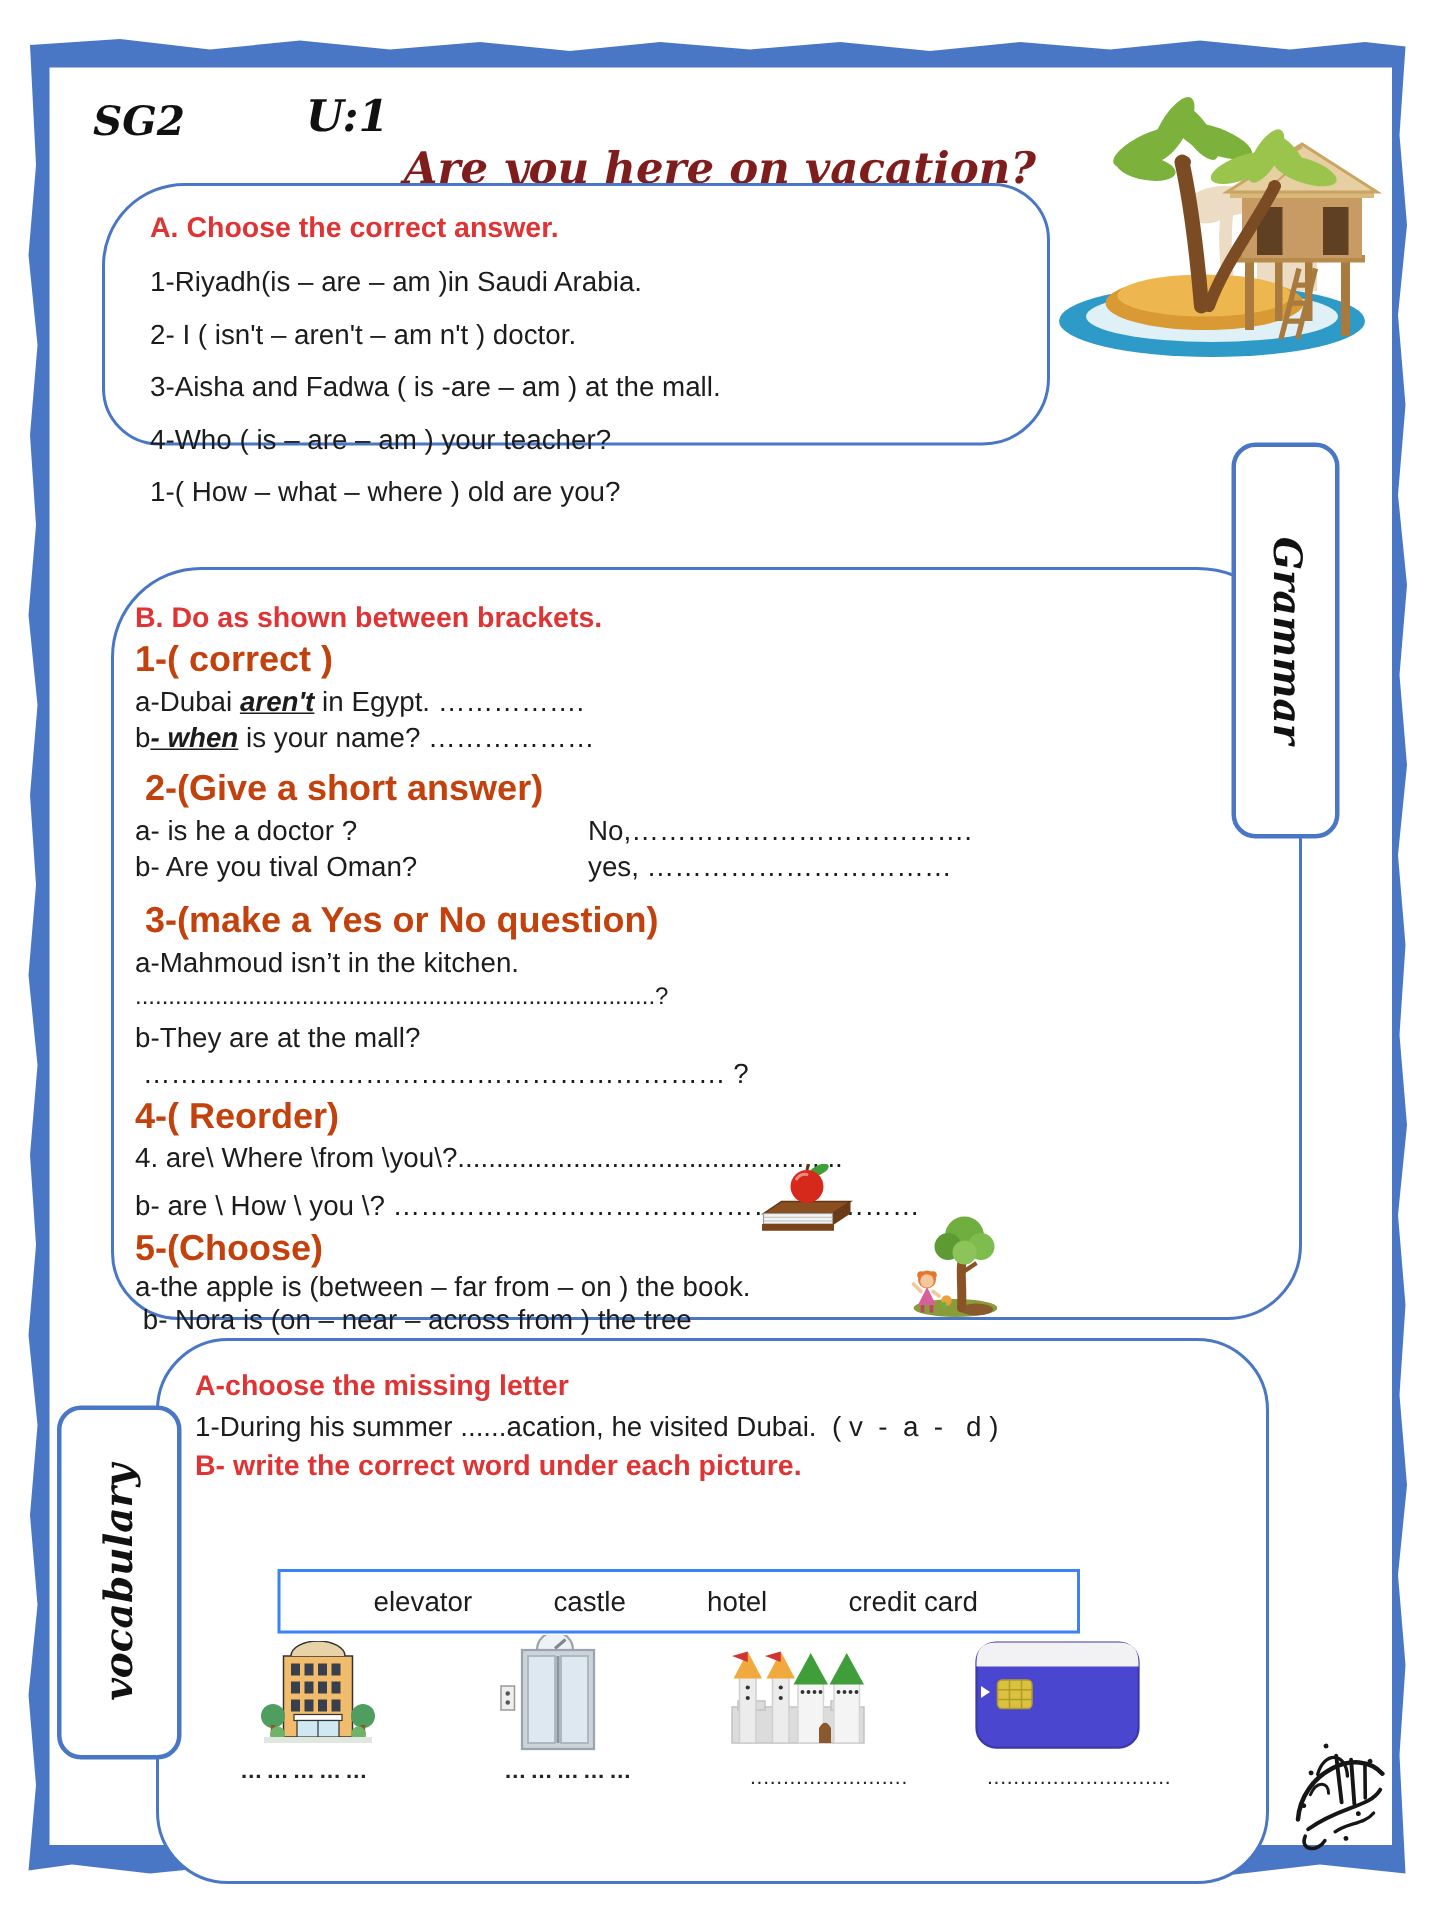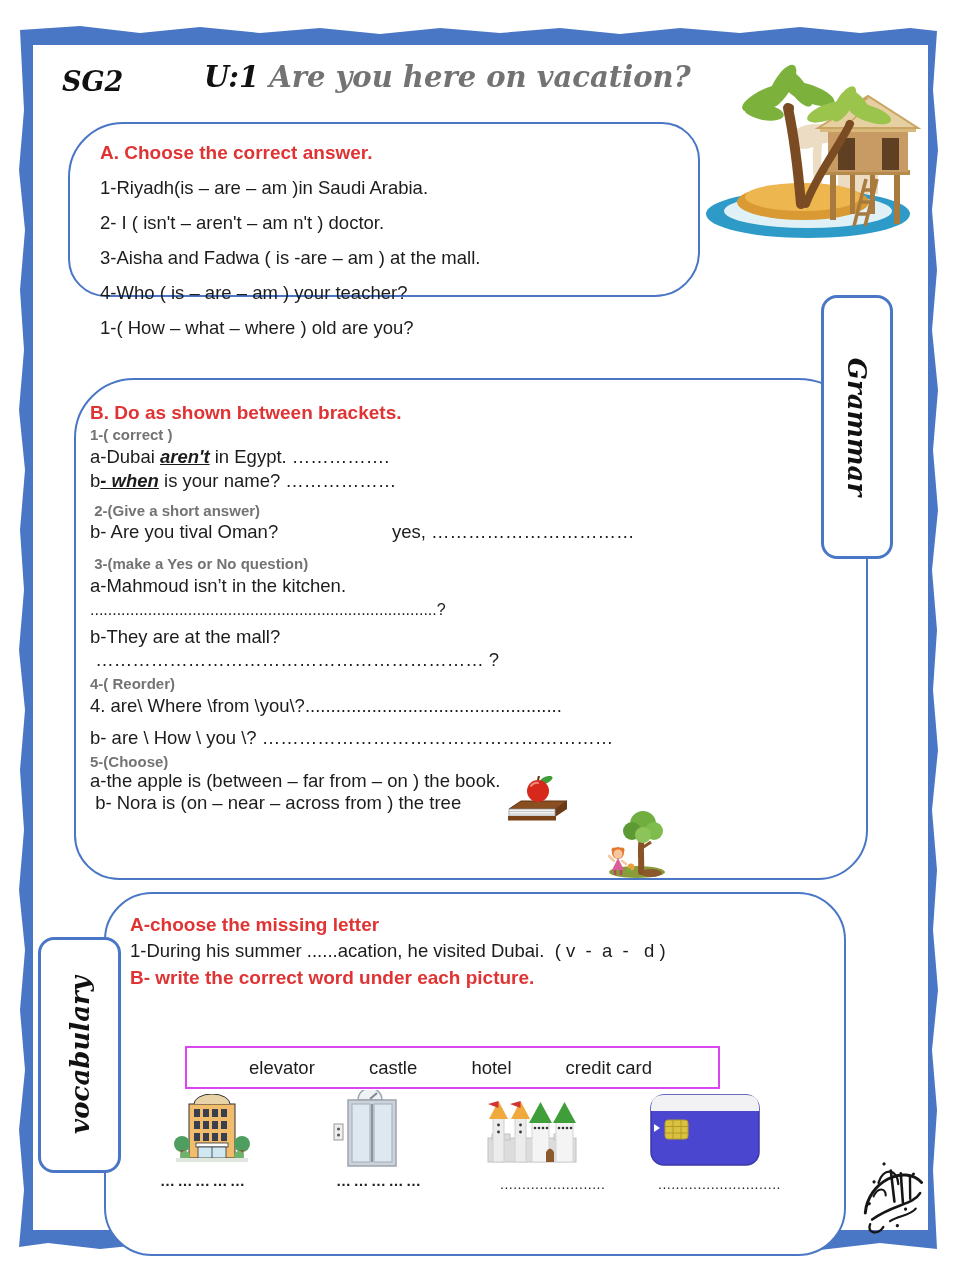--- a/index.html
+++ b/index.html
@@ -6,50 +6,50 @@
   html,body { background:#fff; }
   .page {
     position: relative; width: 956px; height: 1280px; background: #fff;
     overflow: hidden; font-family: "Liberation Sans", sans-serif; color: #1c1c1c;
   }
   .frame { position:absolute; left:0; top:0; width:956px; height:1280px; }
   .script { font-family: "DejaVu Serif", serif; font-style: italic; font-weight: bold; }
   .hdr-code { position:absolute; left:62px; top:66px; font-size:27px; color:#111; }
   .hdr-title { position:absolute; left:204px; top:60px; font-size:29px; display:flex; gap:10px; white-space:nowrap; }
   .unit { color:#111; }
-  .title-green { color:#737373; }
+  .title-green { color:#7f1d1d;margin-top:35px; }
 
   .rounded-box { position:absolute; background:#fff; border:2.5px solid #4a77c5; }
   .boxA { left:68px; top:122px; width:632px; height:175px; border-radius:55px 38px 45px 38px; padding:18px 0 0 30px; }
   .boxB { left:74px; top:378px; width:794px; height:502px; border-radius:60px 70px 50px 45px; padding:22px 0 0 14px; }
   .boxV { left:104px; top:892px; width:742px; height:364px; border-radius:48px; padding:20px 0 0 24px; }
 
   .red-h { color:#e03434; font-weight:bold; font-size:19px; line-height:1.18; white-space:pre; }
-  .green-h { color:#737373; font-weight:bold; font-size:15px; line-height:1.18; white-space:pre; }
+  .green-h { color:#c2410c; font-weight:bold; font-size:24px; line-height:1.18; white-space:pre; }
   .line { font-size:18.5px; line-height:1.18; white-space:pre; color:#1c1c1c; }
   .dots { font-size:16px; }
   .bu { font-weight:bold; text-decoration:underline;font-style:italic; }
   .boxA .line { margin-top:13px; }
   .boxA .red-h { margin-bottom:9px; }
 
   .qa { display:flex; }
   .qa .q { width:302px; }
 
   .mt2{margin-top:2px}.mt4{margin-top:4px}.mt5{margin-top:5px}.mt6{margin-top:6px}
   .mt10{margin-top:10px}.mt12{margin-top:12px}
 
   .vlabel { position:absolute; border:3px solid #4a77c5; border-radius:16px; background:#fff;
             display:flex; align-items:center; justify-content:center; z-index:5; }
   .grammar-label { left:821px; top:295px; width:72px; height:264px; }
   .grammar-label span { transform: rotate(90deg); white-space:nowrap; font-size:26px; color:#111; }
   .vocab-label { left:38px; top:937px; width:83px; height:236px; }
   .vocab-label span { transform: rotate(-90deg); white-space:nowrap; font-size:26px; color:#111; }
 
   .wordbank { position:absolute; left:185px; top:1046px; width:535px; height:43px;
-              border:2px solid #d946ef; background:#fff; display:flex; align-items:center;
+              border:2px solid #3b82f6; background:#fff; display:flex; align-items:center;
               justify-content:space-between; padding:0 66px 0 62px; font-size:18.5px; }
   .clip { position:absolute; }
   .ans { position:absolute; top:1172px; font-size:15px; font-weight:bold; letter-spacing:2.5px; color:#222; white-space:pre; }
   .ans-b { font-weight:normal; font-size:14px; letter-spacing:0.5px; top:1176px; }
 </style>
 </head>
 <body>
 
 <div class="page">
 
@@ -142,20 +142,24 @@
   <div class="vlabel grammar-label">
     <span class="script">Grammar</span>
   </div>
 
   <div class="rounded-box boxB">
     <div class="red-h">B. Do as shown between brackets.</div>
     <div class="green-h mt2">1-( correct )</div>
     <div class="line mt2"><span>a-Dubai </span><span class="bu">aren't</span><span> in Egypt. …………….</span></div>
     <div class="line mt2"><span>b</span><span class="bu">- when</span><span> is your name? ………………</span></div>
     <div class="green-h mt10"> 2-(Give a short answer)</div>
+    <div class="qa line mt2">
+      <span class="q">a- is he a doctor ?</span>
+      <span>No,……………………………….</span>
+    </div>
     <div class="qa line mt2">
       <span class="q">b- Are you tival Oman?</span>
       <span>yes, ……………………………</span>
     </div>
     <div class="green-h mt12"> 3-(make a Yes or No question)</div>
     <div class="line mt2">a-Mahmoud isn’t in the kitchen.</div>
     <div class="line dots mt4">..............................................................................?</div>
     <div class="line mt6">b-They are at the mall?</div>
     <div class="line mt2"> ……………………………………………………… ?</div>
     <div class="green-h mt4">4-( Reorder)</div>

